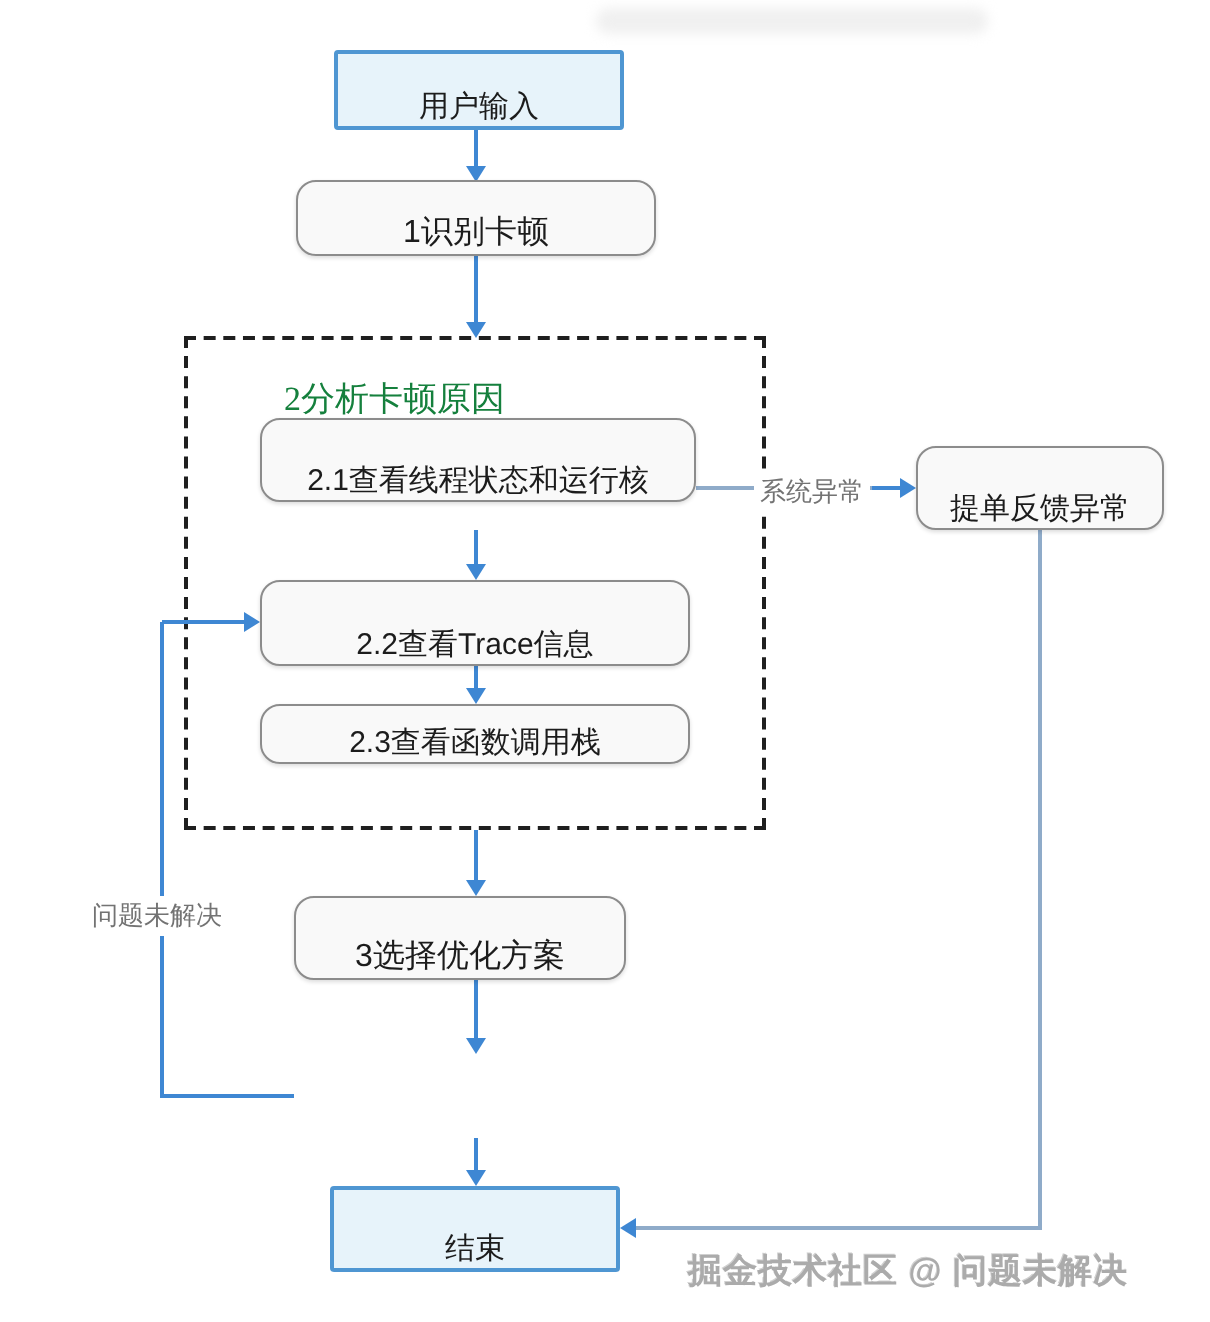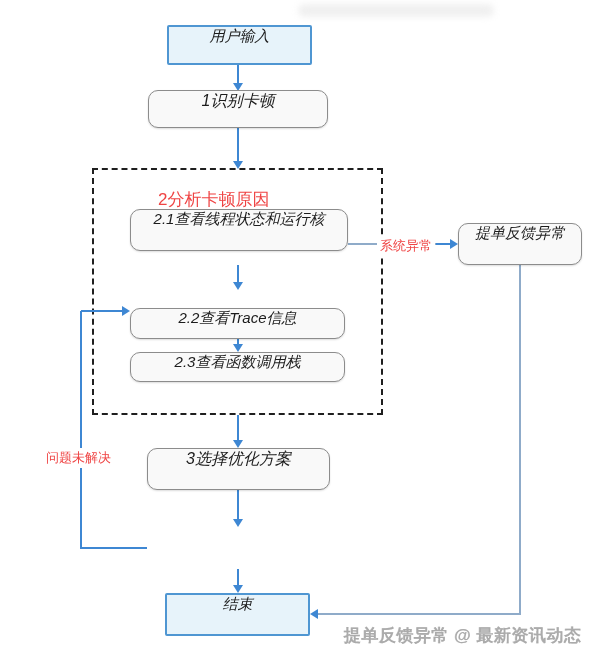--- a/index.html
+++ b/index.html
@@ -12,26 +12,25 @@
     height: 661px;
     background: #ffffff;
     overflow: hidden;
     color: #1c1c1c;
   }
 
   
   .node {
     position: absolute;
     display: flex;
-    align-items: flex-start;
+    align-items: flex-end;
     justify-content: center;
     text-align: center;
     background: #f9f9f9;
     z-index: 3;
-    font-style: italic;
   }
   .node.gray {
     border: 1.6px solid #8c8c8c;
     border-radius: 10px;
     box-shadow: 0 1px 2px rgba(0,0,0,0.14);
     background: #f9f9f9;
   }
   .node.blue {
     border: 2px solid #4f96d2;
     border-radius: 2px;
@@ -44,26 +43,27 @@
   .group {
     position: absolute;
     left: 92px; top: 168px;
     width: 291px; height: 247px;
     border: 2px dashed #1f1f1f;
     background: transparent;
     z-index: 1;
   }
   .group-title {
     position: absolute;
-    left: 156px; top: 188px;
+    left: 140px; top: 188px;
     font-size: 17px;
-    color: #ef4444;
+    color: #15803d;
     z-index: 2;
     background: #ffffff;
     padding: 0 2px;
+    font-family: Liberation Serif, serif;
   }
 
   
   .line { position: absolute; background: #3e87d3; z-index: 2; }
   .line.v { width: 2px; }
   .line.h { height: 2px; }
   .line.steel { background: #8fabc9; }
 
   .arrowhead { position: absolute; width: 0; height: 0; z-index: 2; }
   .arrowhead.down {
@@ -80,21 +80,21 @@
     border-top: 5px solid transparent;
     border-bottom: 5px solid transparent;
     border-right: 8px solid #3e87d3;
   }
 
   
   .edge-label {
     position: absolute;
     background: #ffffff;
     font-size: 13px;
-    color: #ef4444;
+    color: #737373;
     padding: 1px 3px;
     z-index: 4;
     white-space: nowrap;
   }
 
   
   .watermark {
     position: absolute;
     left: 344px; top: 624px;
     font-size: 17px;
@@ -132,29 +132,29 @@
   </div>
 
   <div class="node gray fs16" style="left:148px; top:90px; width:180px; height:38px;">
     <span>1识别卡顿</span>
   </div>
 
   <div class="node gray fs15" style="left:130px; top:209px; width:218px; height:42px;">
     <span>2.1查看线程状态和运行核</span>
   </div>
 
-  <div class="node gray fs15" style="left:130px; top:308px; width:215px; height:31px;">
+  <div class="node gray fs15" style="left:130px; top:290px; width:215px; height:43px;">
     <span>2.2查看Trace信息</span>
   </div>
 
   <div class="node gray fs15" style="left:130px; top:352px; width:215px; height:30px;">
     <span>2.3查看函数调用栈</span>
   </div>
 
-  <div class="node gray fs16" style="left:147px; top:448px; width:183px; height:42px;">
+  <div class="node gray fs16" style="left:147px; top:448px; width:166px; height:42px;">
     <span>3选择优化方案</span>
   </div>
 
 
   <div class="node blue fs15" style="left:165px; top:593px; width:145px; height:43px;">
     <span>结束</span>
   </div>
 
   <div class="node gray fs15" style="left:458px; top:223px; width:124px; height:42px;">
     <span>提单反馈异常</span>
@@ -189,15 +189,15 @@
   <div class="line h" style="left:81px; top:547px; width:66px;"></div>
   <div class="line v" style="left:80px; top:311px; height:238px;"></div>
   <div class="line h" style="left:81px; top:310px; width:42px;"></div>
   <div class="arrowhead right" style="left:122px; top:306px;"></div>
   <div class="edge-label" style="left:43px; top:448px;">问题未解决</div>
 
   <div class="line v steel" style="left:519px; top:265px; height:350px;"></div>
   <div class="line h steel" style="left:318px; top:613px; width:203px;"></div>
   <div class="arrowhead left" style="left:310px; top:609px;"></div>
 
-  <div class="watermark">提单反馈异常 @ 最新资讯动态</div>
+  <div class="watermark">掘金技术社区 @ 问题未解决</div>
 
 </div>
 
 </body></html>

